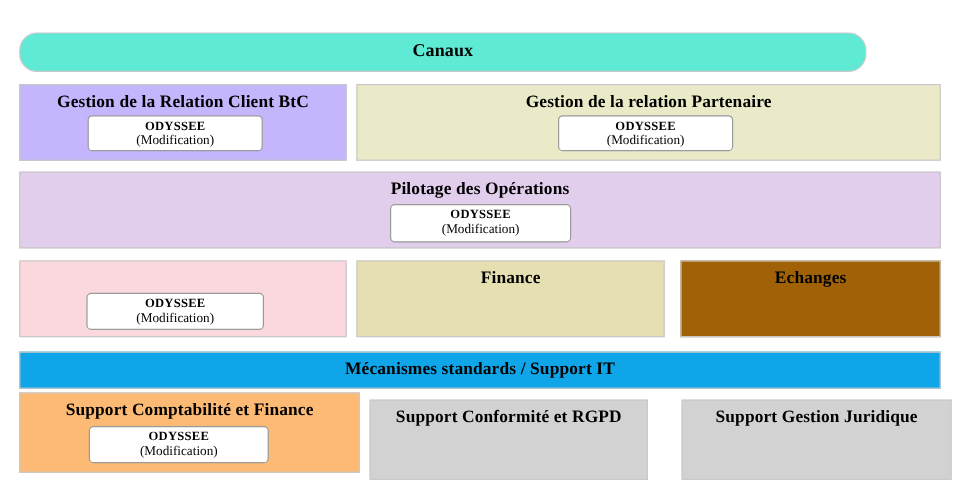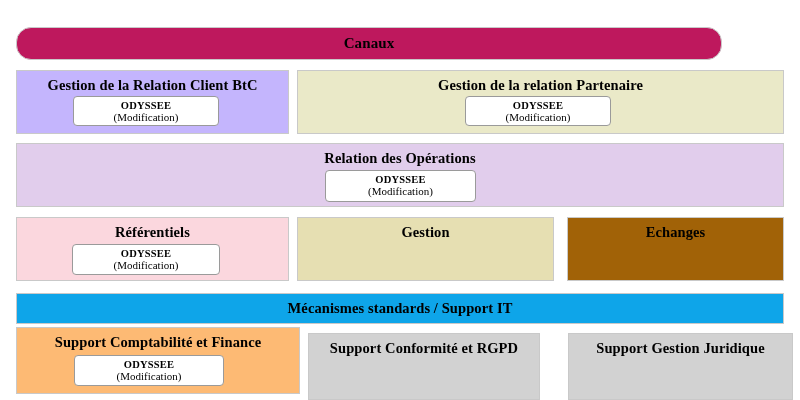--- a/index.html
+++ b/index.html
@@ -61,21 +61,21 @@
     letter-spacing: 0.2px;
   }
   .odyssee .o-sub {
     display: block;
     font-size: 11px;
     line-height: 11px;
   }
 
   
   
-  #blk-canaux      { left: 16px;  top: 27px;  width: 706px; height: 33px;  background: #be185d; border-radius: 15px; }
+  #blk-canaux      { left: 16px;  top: 27px;  width: 706px; height: 33px;  background: #5eead4; border-radius: 15px; }
   #blk-canaux .block-title { padding-top: 7px; font-size: 15px; }
 
   
   #blk-client      { left: 16px;  top: 70px;  width: 273px; height: 64px;  background: #c4b5fd; }
   #blk-partenaire  { left: 297px; top: 70px;  width: 487px; height: 64px;  background: #eae9c8; }
 
   
   #blk-operations  { left: 16px;  top: 143px; width: 768px; height: 64px;  background: #e1cdec; }
 
   
@@ -117,37 +117,36 @@
 
   <div class="block" id="blk-partenaire">
     <span class="block-title">Gestion de la relation Partenaire</span>
     <div class="odyssee chip-partenaire">
       <span class="o-name">ODYSSEE</span>
       <span class="o-sub">(Modification)</span>
     </div>
   </div>
 
   <div class="block" id="blk-operations">
-    <span class="block-title">Relation des Opérations</span>
+    <span class="block-title">Pilotage des Opérations</span>
     <div class="odyssee chip-operations">
       <span class="o-name">ODYSSEE</span>
       <span class="o-sub">(Modification)</span>
     </div>
   </div>
 
   <div class="block" id="blk-referentiels">
-    <span class="block-title">Référentiels</span>
     <div class="odyssee chip-referentiels">
       <span class="o-name">ODYSSEE</span>
       <span class="o-sub">(Modification)</span>
     </div>
   </div>
 
   <div class="block" id="blk-pilotage">
-    <span class="block-title">Gestion</span>
+    <span class="block-title">Finance</span>
   </div>
 
   <div class="block" id="blk-echanges">
     <span class="block-title">Echanges</span>
   </div>
 
   <div class="block" id="blk-mecanismes">
     <span class="block-title">Mécanismes standards / Support IT</span>
   </div>
 

